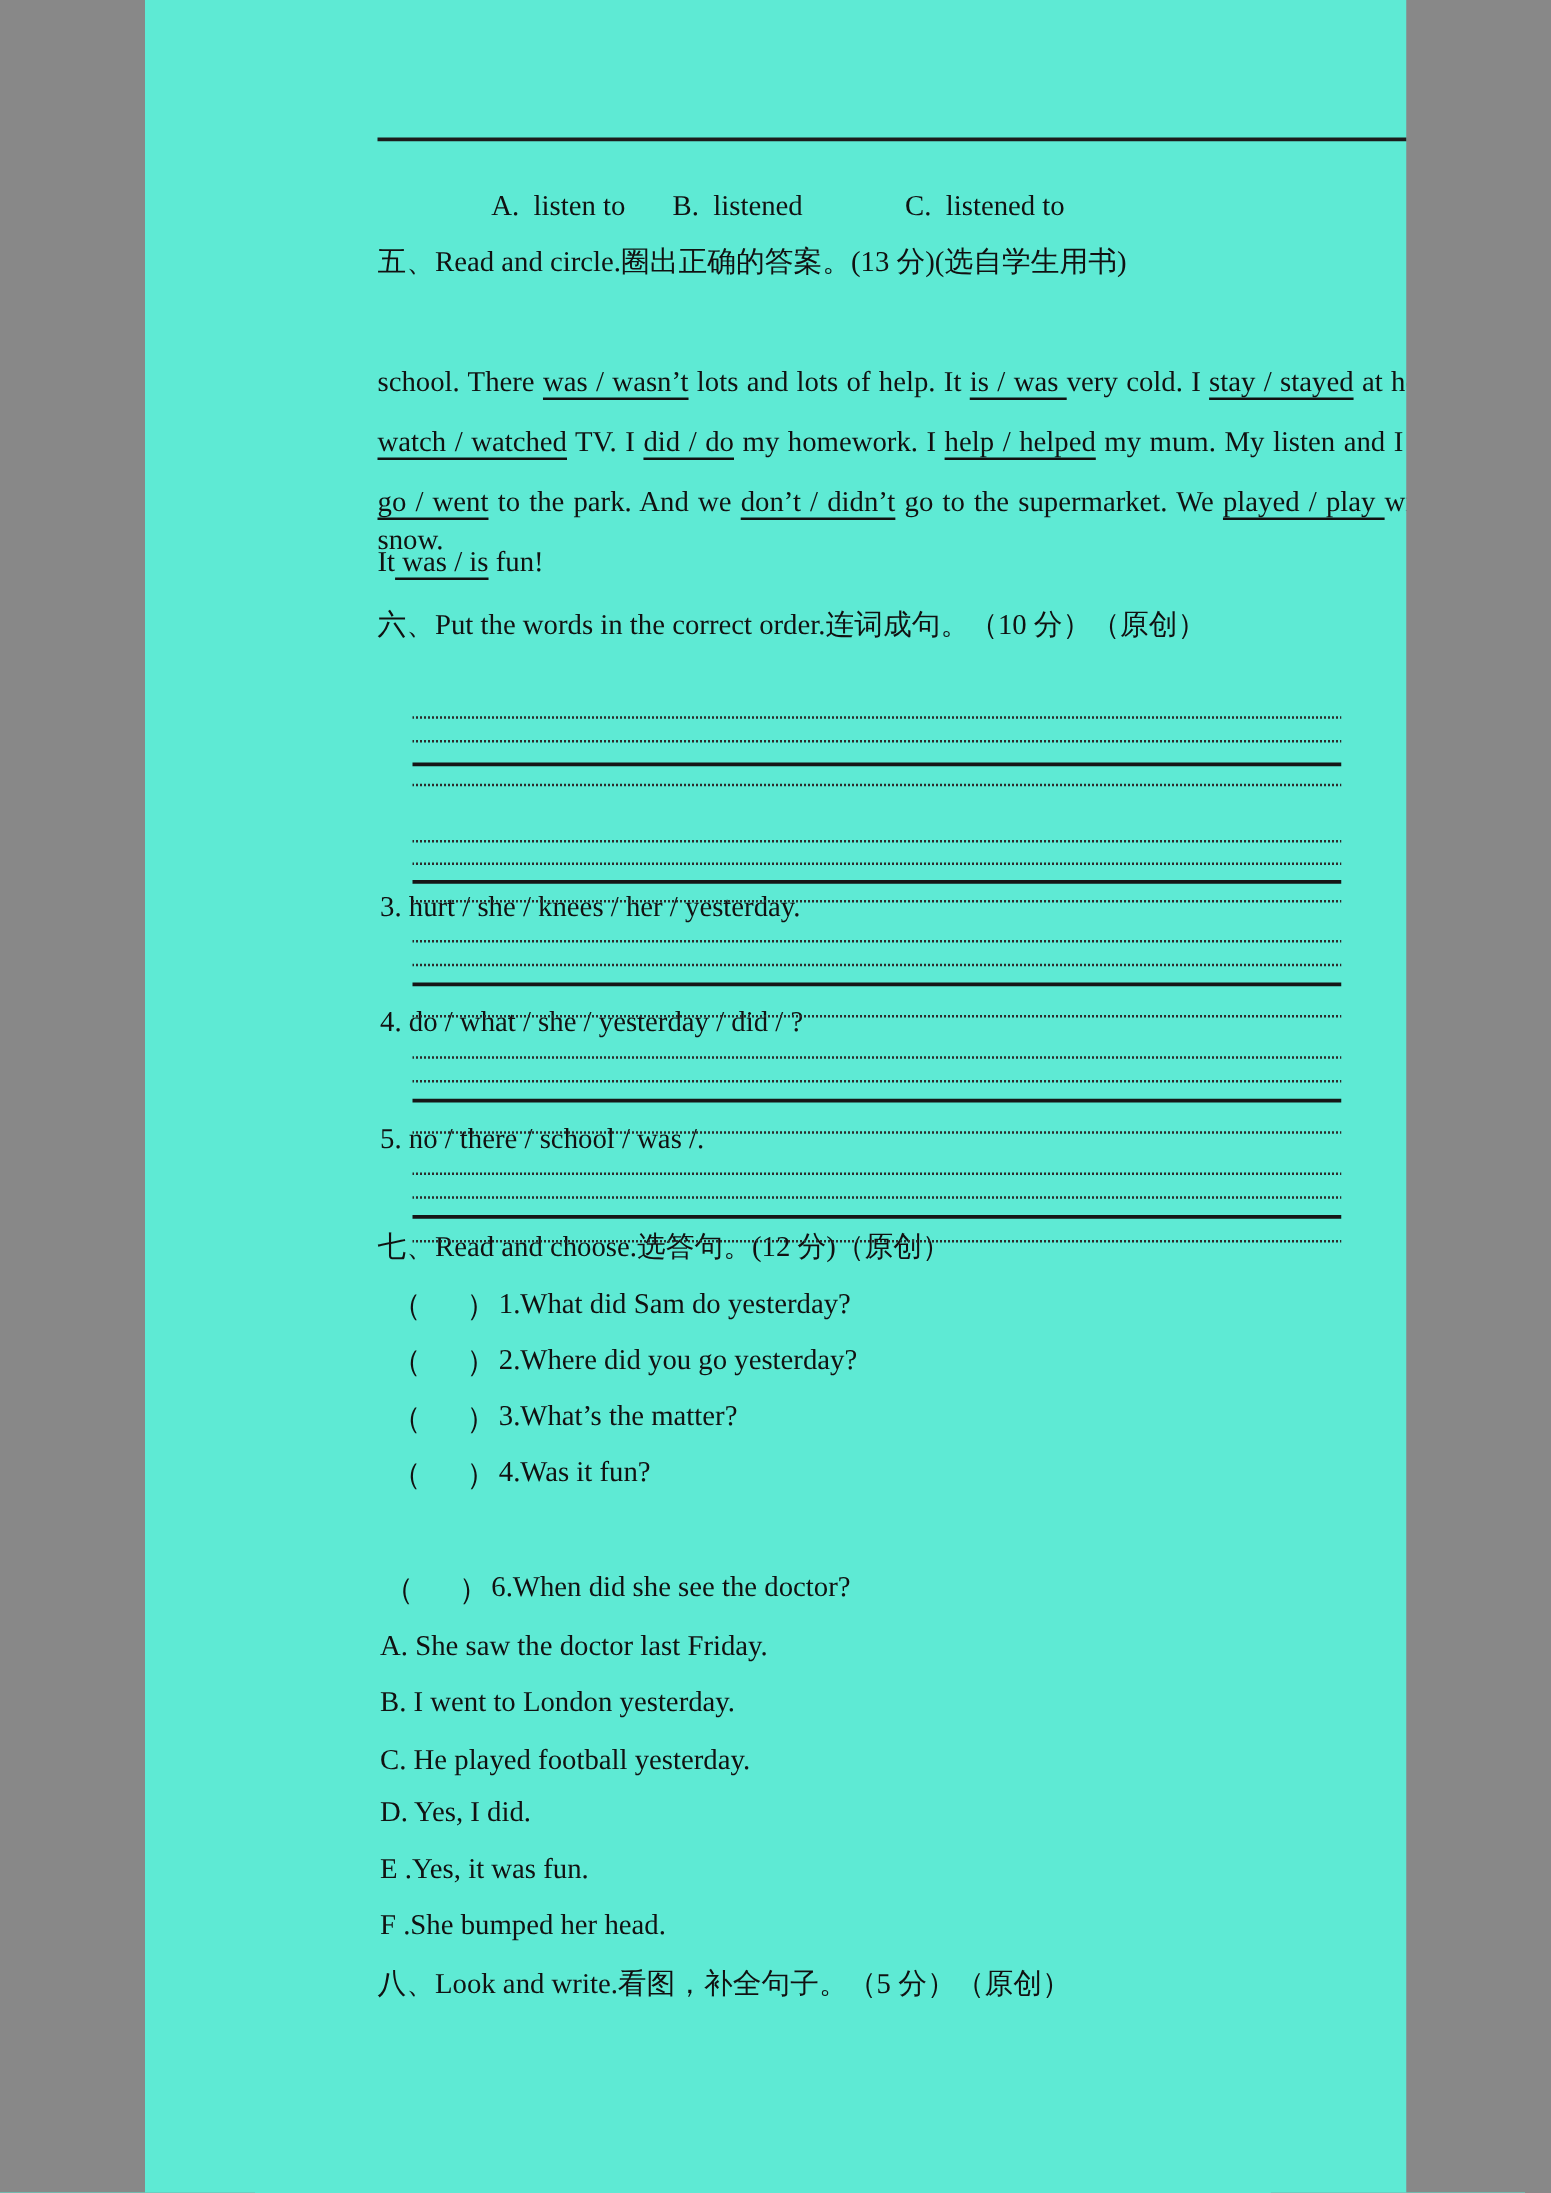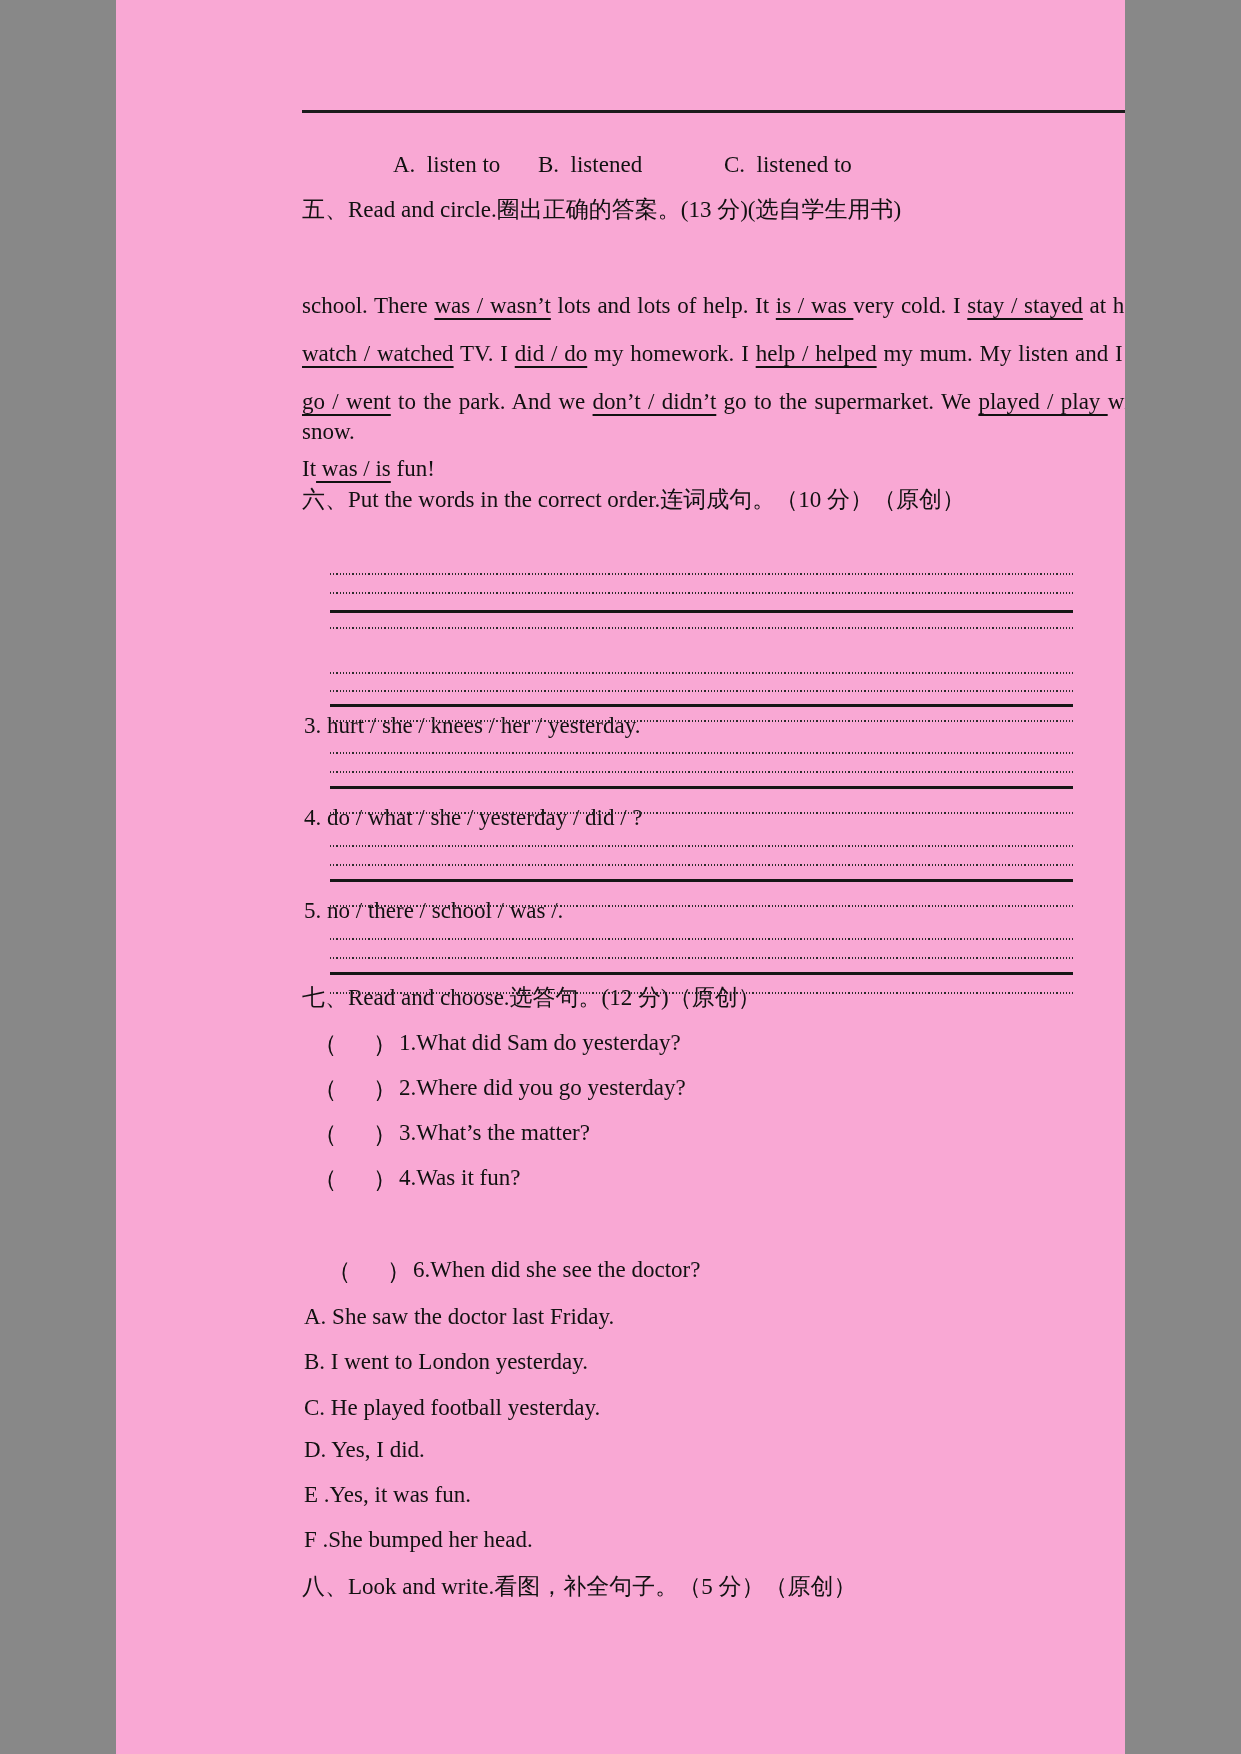--- a/index.html
+++ b/index.html
@@ -1,41 +1,41 @@
 <!DOCTYPE html>
 <html><head>
 <meta charset="utf-8">
 <style>
   html,body{margin:0;padding:0;}
   body{background:#888;}
   .page{
     position:relative;
     width:1009px;height:1754px;
     margin:0 auto;
-    background:#f9a8d4;
+    background:#5eead4;
     font-family:"Liberation Serif","DejaVu Serif",serif;
     color:#111;
     overflow:hidden;
   }
   .row{
     position:absolute;
     font-size:23px;
     line-height:30px;
     white-space:pre;
     z-index:1;
   }
   .para-line{
     width:882px;
     white-space:normal;
     text-align:justify;
     text-align-last:justify;
     box-sizing:border-box;
   }
   .para-indent{padding-left:38px;}
-  .para-last{text-align-last:left;margin-top:19px;}
+  .para-last{text-align-last:left;}
   span.u{
     text-decoration:underline;
     text-underline-offset:5px;
     text-decoration-thickness:1.6px;
   }
   .topline{
     position:absolute;
     left:186px;top:110px;
     width:882px;height:3px;
     background:#1c1c1c;
@@ -108,21 +108,21 @@
   <div class="rule-dotted" style="top:957px;"></div>
   <div class="rule-solid" style="top:972px;"></div>
 
   <div class="row" style="top:983px;left:186px;">七、Read and choose.选答句。(12 分)（原创）</div>
   <div class="rule-dotted" style="top:992px;"></div>
 
   <div class="row" style="top:1028px;left:197px;"><span class="paren">（</span><span class="paren paren-close">）</span><span class="item-text">1.What did Sam do yesterday?</span></div>
   <div class="row" style="top:1073px;left:197px;"><span class="paren">（</span><span class="paren paren-close">）</span><span class="item-text">2.Where did you go yesterday?</span></div>
   <div class="row" style="top:1118px;left:197px;"><span class="paren">（</span><span class="paren paren-close">）</span><span class="item-text">3.What’s the matter?</span></div>
   <div class="row" style="top:1163px;left:197px;"><span class="paren">（</span><span class="paren paren-close">）</span><span class="item-text">4.Was it fun?</span></div>
-  <div class="row" style="top:1255px;left:211px;"><span class="paren">（</span><span class="paren paren-close">）</span><span class="item-text">6.When did she see the doctor?</span></div>
+  <div class="row" style="top:1255px;left:191px;"><span class="paren">（</span><span class="paren paren-close">）</span><span class="item-text">6.When did she see the doctor?</span></div>
 
   <div class="row" style="top:1302px;left:188px;">A. She saw the doctor last Friday.</div>
   <div class="row" style="top:1347px;left:188px;">B. I went to London yesterday.</div>
   <div class="row" style="top:1393px;left:188px;">C. He played football yesterday.</div>
   <div class="row" style="top:1435px;left:188px;">D. Yes, I did.</div>
   <div class="row" style="top:1480px;left:188px;">E .Yes, it was fun.</div>
   <div class="row" style="top:1525px;left:188px;">F .She bumped her head.</div>
 
   <div class="row" style="top:1572px;left:186px;">八、Look and write.看图，补全句子。（5 分）（原创）</div>
 

